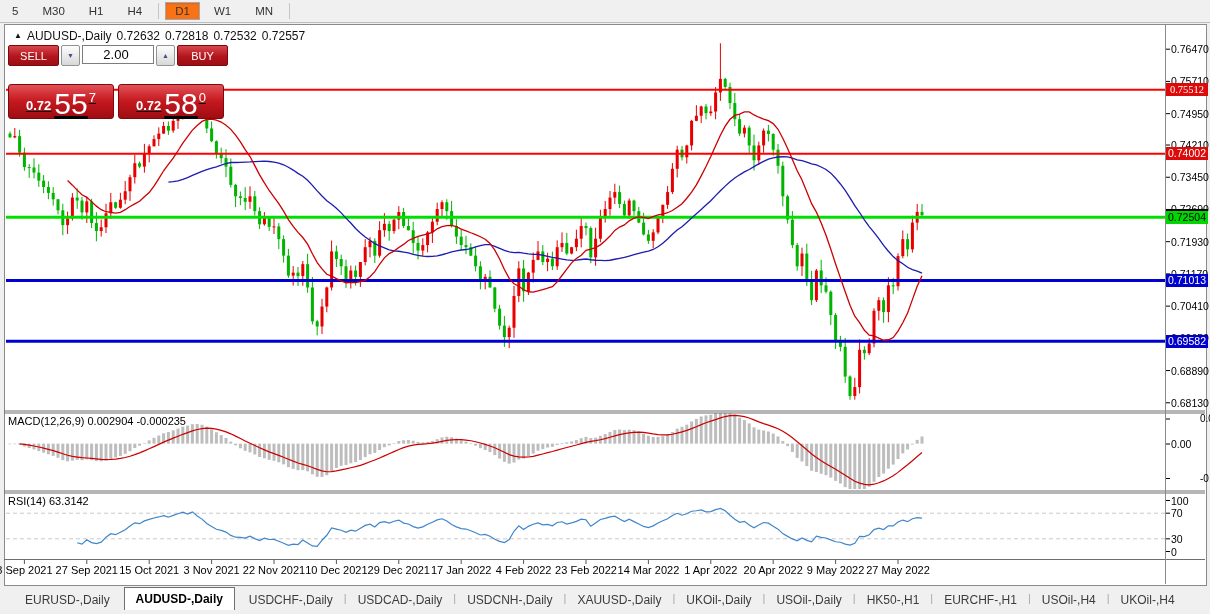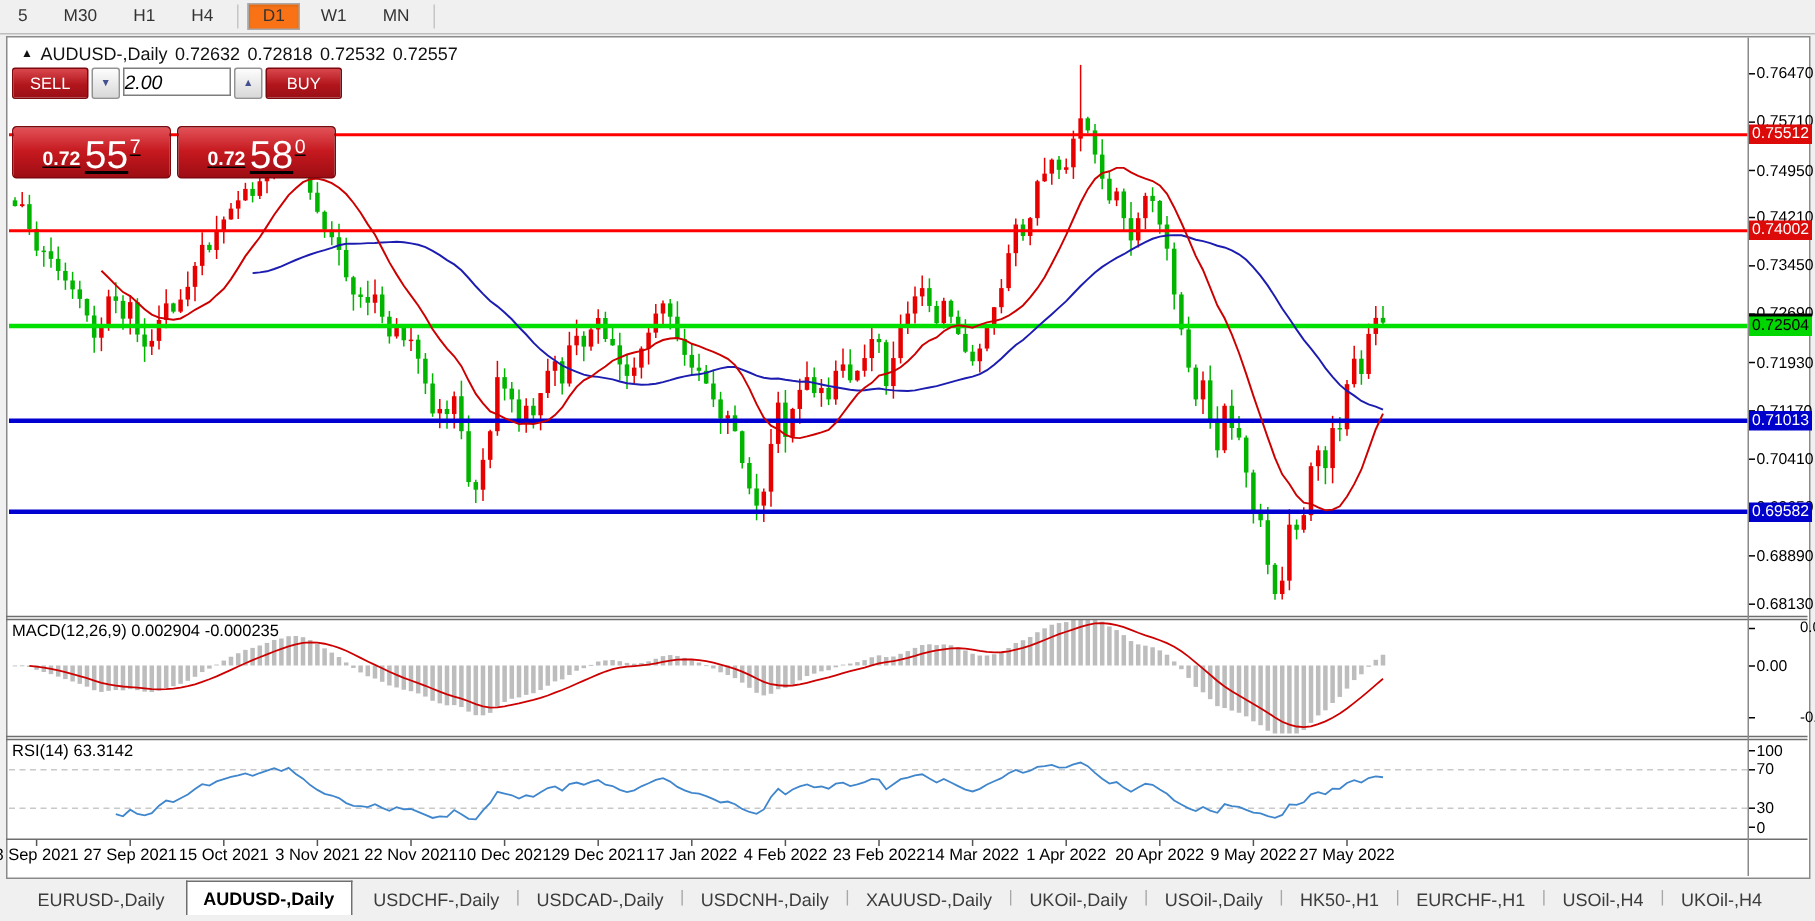--- a/index.html
+++ b/index.html
@@ -18,28 +18,28 @@
   
   #header{position:absolute;left:14px;top:29px;font-size:12px;color:#111;display:flex;gap:5px;align-items:center;white-space:nowrap;}
   #header .tri{font-size:8px;position:relative;top:-1px;}
   
   #trade-panel{position:absolute;left:8px;top:45px;width:220px;}
   #tp-row1{display:flex;height:21px;gap:2px;align-items:stretch;}
   .tp-btn{width:52px;color:#fff;font-size:11px;display:flex;align-items:center;justify-content:center;
           background:linear-gradient(180deg,#d8474d,#b2161c 55%,#9a0f15);border:1px solid #7d090e;border-radius:2px;cursor:pointer;}
   .spin{width:18px;display:flex;align-items:center;justify-content:center;font-size:7px;color:#44518e;
         background:linear-gradient(180deg,#fdfdfd,#d8d8d8);border:1px solid #939393;border-radius:2px;cursor:pointer;}
-  #vol-input{width:66px;height:17px;border:1px solid #7d7d7d;font-size:13px;text-align:left;padding:0 4px 0 0;
-             font-family:"Liberation Sans",sans-serif;font-style:italic;}
+  #vol-input{width:66px;height:17px;border:1px solid #7d7d7d;font-size:13px;text-align:center;padding:0 4px 0 0;
+             font-family:"Liberation Sans",sans-serif;}
   #tp-row2{display:flex;gap:4px;margin-top:18px;text-decoration:underline;}
   .price-box{width:106px;height:35px;border:1px solid #7d090e;border-radius:3px;color:#fff;
              background:linear-gradient(180deg,#e25258 0%,#c5191f 48%,#9e0d13 100%);
              display:flex;align-items:flex-end;justify-content:center;padding-bottom:1px;box-sizing:border-box;cursor:pointer;}
   .pb-prefix{font-size:13px;font-weight:bold;margin:0 3px 4px 0;}
-  .pb-main{font-size:26px;line-height:27px;}
+  .pb-main{font-size:30px;line-height:27px;}
   .pb-sup{font-size:13px;position:relative;top:-12px;margin-left:1px;}
   
   .pane-label{position:absolute;left:8px;font-size:11px;color:#000;white-space:nowrap;}
   
   .pa-label{position:absolute;left:1171px;font-size:10.5px;color:#000;white-space:nowrap;height:12px;line-height:12px;}
   .pa-label.small{font-size:10px;left:1168px;padding-left:32px;}
   .badge{position:absolute;left:1166px;width:42px;height:13px;line-height:13px;text-align:center;
          font-size:10.5px;white-space:nowrap;}
   #bid-mark{position:absolute;left:1166px;width:42px;height:12px;background:#000;}
   .date-label{position:absolute;top:564px;font-size:11px;color:#000;white-space:nowrap;transform:translateX(-50%);}
@@ -757,21 +757,21 @@
       <div class="pa-label small" style="top: 413px;">0.008197</div>
       <div class="pa-label" style="top: 438px;">0.00</div>
       <div class="pa-label small" style="top: 472.5px;">-0.012121</div>
       <div class="pa-label" style="top: 494.5px;">100</div>
       <div class="pa-label" style="top: 507.2px;">70</div>
       <div class="pa-label" style="top: 532.8px;">30</div>
       <div class="pa-label" style="top: 545.5px;">0</div>
     </div>
   <div id="bid-mark" style="top: 209.099px;"></div>
   <div id="badge-layer">
-      <div class="badge" style="top: 83.3153px; background: rgb(221, 10, 10); color: rgb(255, 255, 255);">0.75512</div>
+      <div class="badge" style="top: 83.3153px; background: rgb(221, 10, 10); color: rgb(255, 255, 255); font-family: Liberation Serif, serif;">0.75512</div>
       <div class="badge" style="top: 147.335px; background: rgb(221, 10, 10); color: rgb(255, 255, 255);">0.74002</div>
       <div class="badge" style="top: 210.847px; background: rgb(0, 214, 0); color: rgb(0, 0, 0);">0.72504</div>
       <div class="badge" style="top: 274.061px; background: rgb(0, 0, 204); color: rgb(255, 255, 255);">0.71013</div>
       <div class="badge" style="top: 334.732px; background: rgb(0, 0, 204); color: rgb(255, 255, 255);">0.69582</div>
     </div>
   <div id="date-layer">
       <div class="date-label" style="left: 24.4px;">8 Sep 2021</div>
       <div class="date-label" style="left: 86.8px;">27 Sep 2021</div>
       <div class="date-label" style="left: 149.2px;">15 Oct 2021</div>
       <div class="date-label" style="left: 211.6px;">3 Nov 2021</div>

